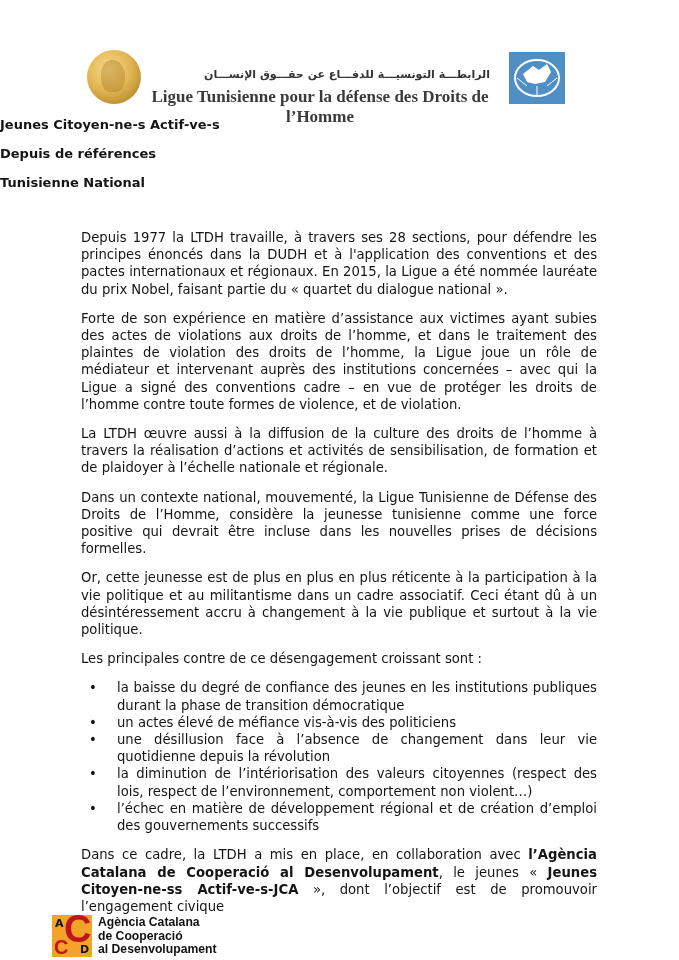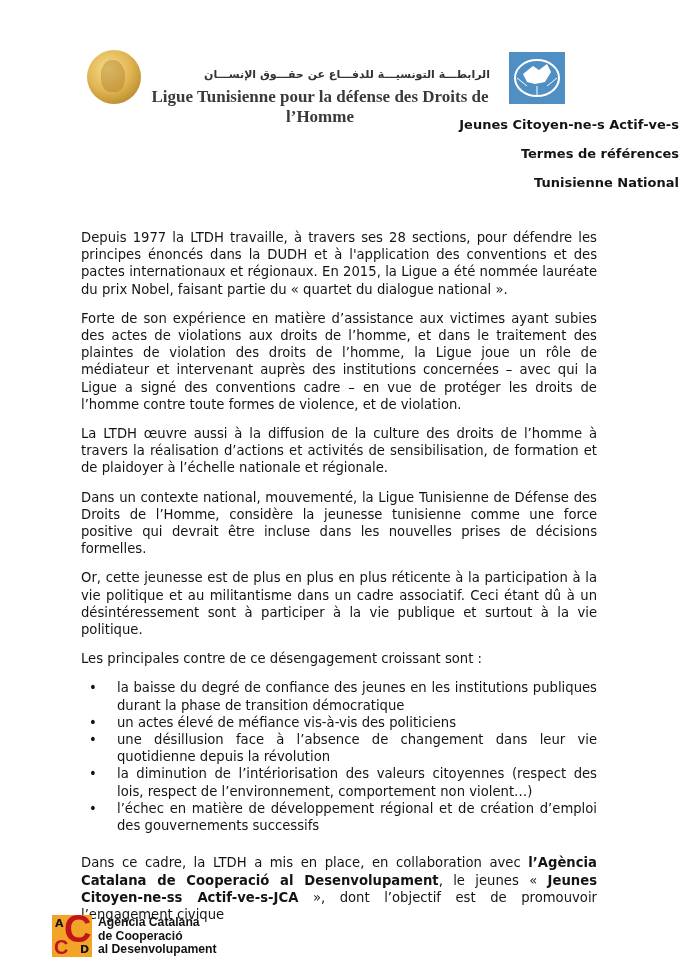--- a/index.html
+++ b/index.html
@@ -8,26 +8,26 @@
   .medal { position: absolute; left: 87px; top: 50px; width: 54px; height: 54px; border-radius: 50%;
     background: radial-gradient(circle at 40% 35%, #f6dc8a 0%, #e2b755 45%, #b98a2c 80%, #9a6e1f 100%); }
   .medal-face { position: absolute; left: 14px; top: 10px; width: 24px; height: 32px; border-radius: 45% 50% 40% 40%;
     background: rgba(160,110,30,0.35); }
   .org-arabic { position: absolute; left: 150px; top: 68px; width: 340px; direction: rtl;
     font-family: "DejaVu Sans", sans-serif; font-size: 11px; font-weight: bold; color: #333; }
   .org-french { position: absolute; left: 150px; top: 87px; width: 340px; text-align: center;
     font-family: "Liberation Serif", serif; font-size: 17px; font-weight: bold; color: #3a3a3a; }
   .ltdh-logo { position: absolute; left: 509px; top: 52px; width: 56px; height: 52px; background: #4f8fc4; }
   .ltdh-logo svg { position: absolute; left: 0; top: 0; }
-  .titles { position: absolute; left: 0; top: 116px; width: 679px; text-align: right; }
+  .titles { position: absolute; left: 0; top: 116px; width: 679px; text-align: left; }
   .title-line { font-size: 13px; font-weight: bold; height: 29px; line-height: 18px; }
   .content { position: absolute; left: 81px; top: 229px; width: 516px; font-size: 13.2px; line-height: 17.2px; }
   .section-heading { font-weight: bold; margin: 0 0 12px 0; font-size: 13.4px; }
   .para { text-align: justify; margin: 0 0 12px 0; }
-  ul.causes { margin: 0 0 20px 0; padding: 0 0 0 36px; list-style: none; }
+  ul.causes { margin: 0 0 12px 0; padding: 0 0 0 36px; list-style: none; }
   ul.causes li { position: relative; text-align: justify; }
   ul.causes li::before { content: "•"; position: absolute; left: -28px; top: 0; }
   .b { font-weight: bold; }
   .footer-logo { position: absolute; left: 52px; top: 915px; width: 180px; height: 45px; }
   .accd-box { position: absolute; left: 0; top: 0; width: 40px; height: 42px; background: #f2a428; }
   .accd-a { position: absolute; left: 3px; top: 2px; font-weight: bold; font-size: 11px; color: #111; }
   .accd-bigc { position: absolute; left: 12px; top: -6px; font-family: "Liberation Sans", sans-serif; font-weight: bold; font-size: 38px; color: #c2151b; line-height: 40px; }
   .accd-c { position: absolute; left: 2px; top: 22px; font-family: "Liberation Sans", sans-serif; font-weight: bold; font-size: 20px; color: #c2151b; line-height: 20px; }
   .accd-d { position: absolute; left: 28px; top: 28px; font-weight: bold; font-size: 11px; color: #111; }
   .accd-text { position: absolute; left: 46px; top: 1px; font-family: "Liberation Sans", sans-serif; font-weight: bold; font-size: 12.2px; line-height: 13.5px; color: #111; }
@@ -47,30 +47,30 @@
       <path d="M14 22 L24 14 L30 18 L38 12 L42 20 L36 30 L26 32 L18 30 Z" fill="#ffffff"></path>
       <line x1="8" y1="26" x2="18" y2="34" stroke="#fff" stroke-width="1"></line>
       <line x1="48" y1="26" x2="38" y2="34" stroke="#fff" stroke-width="1"></line>
       <line x1="28" y1="44" x2="28" y2="34" stroke="#fff" stroke-width="1"></line>
     </svg>
   </div>
 </div>
 
 <div class="titles">
   <div class="title-line">Jeunes Citoyen-ne-s Actif-ve-s</div>
-  <div class="title-line">Termes de références</div>
+  <div class="title-line">Depuis de références</div>
   <div class="title-line">Tunisienne National</div>
 </div>
 
 <div class="content">
   <p class="para">Depuis 1977 la LTDH travaille, à travers ses 28 sections, pour défendre les principes énoncés dans la DUDH et à l'application des conventions et des pactes internationaux et régionaux. En 2015, la Ligue a été nommée lauréate du prix Nobel, faisant partie du « quartet du dialogue national ».</p>
   <p class="para">Forte de son expérience en matière d’assistance aux victimes ayant subies des actes de violations aux droits de l’homme, et dans le traitement des plaintes de violation des droits de l’homme, la Ligue joue un rôle de médiateur et intervenant auprès des institutions concernées – avec qui la Ligue a signé des conventions cadre – en vue de protéger les droits de l’homme contre toute formes de violence, et de violation.</p>
   <p class="para">La LTDH œuvre aussi à la diffusion de la culture des droits de l’homme à travers la réalisation d’actions et activités de sensibilisation, de formation et de plaidoyer à l’échelle nationale et régionale.</p>
   <p class="para">Dans un contexte national, mouvementé, la Ligue Tunisienne de Défense des Droits de l’Homme, considère la jeunesse tunisienne comme une force positive qui devrait être incluse dans les nouvelles prises de décisions formelles.</p>
-  <p class="para">Or, cette jeunesse est de plus en plus en plus réticente à la participation à la vie politique et au militantisme dans un cadre associatif. Ceci étant dû à un désintéressement sont à participer à la vie publique et surtout à la vie politique.</p>
+  <p class="para">Or, cette jeunesse est de plus en plus en plus réticente à la participation à la vie politique et au militantisme dans un cadre associatif. Ceci étant dû à un désintéressement accru à changement à la vie publique et surtout à la vie politique.</p>
   <p class="para">Les principales contre de ce désengagement  croissant sont :</p>
   <ul class="causes">
     <li>la baisse du degré de confiance des jeunes en les institutions publiques durant la phase de transition démocratique</li>
     <li>un actes élevé de méfiance vis-à-vis des politiciens</li>
     <li>une désillusion face à l’absence de changement dans leur vie quotidienne depuis la révolution</li>
     <li>la diminution de l’intériorisation des valeurs citoyennes (respect des lois, respect de l’environnement, comportement non violent…)</li>
     <li>l’échec en matière de développement régional et de création d’emploi des gouvernements successifs</li>
   </ul>
   <p class="para"><span>Dans ce cadre, la LTDH a mis en place, en collaboration avec </span><span class="b">l’Agència Catalana de Cooperació al Desenvolupament</span><span>,  le jeunes « </span><span class="b">Jeunes Citoyen-ne-ss Actif-ve-s-JCA</span><span> », dont l’objectif est de promouvoir l’engagement civique</span></p>
 </div>

